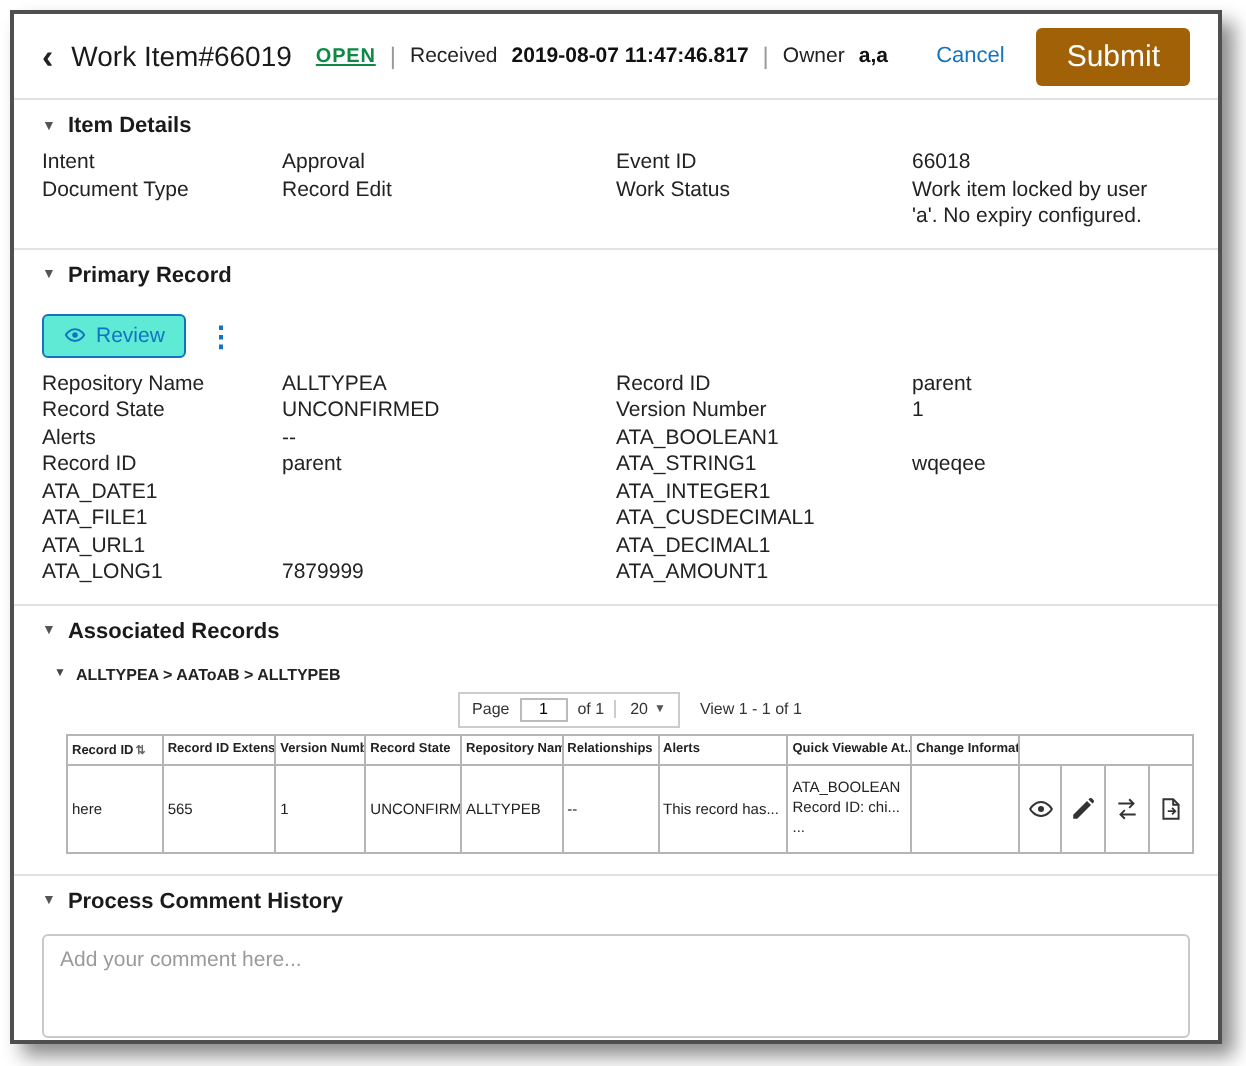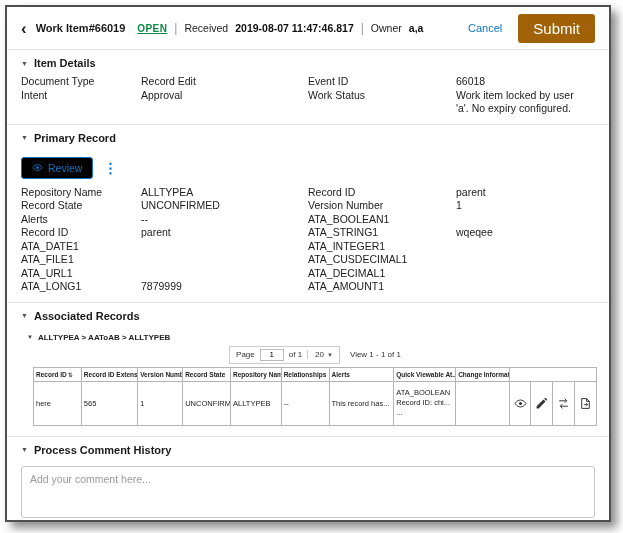--- a/index.html
+++ b/index.html
@@ -5,21 +5,21 @@
   * { box-sizing: border-box; margin: 0; padding: 0; }
   html, body { width: 623px; height: 533px; background: #fff; overflow: hidden;
                font-family: "Liberation Sans", sans-serif; }
   .window { position: absolute; left: 5px; top: 5px; width: 606px; height: 517px;
             background: #fff; border: 2px solid #4f4f4f;
             box-shadow: 6px 6px 9px rgba(0,0,0,.45); overflow: hidden; }
 
   
   .hdr { display: flex; align-items: center; gap: 7px; height: 42px; padding: 0 14px; }
   .back { font-size: 17px; color: #222; line-height: 1; cursor: pointer; font-weight: 700; margin-right: 2px; }
-  .title { font-size: 11px; font-weight: 700; color: #1a1a1a; white-space: nowrap; }
+  .title { font-size: 14px; font-weight: 400; color: #1a1a1a; white-space: nowrap; }
   .status { color: #0c8a44; font-size: 10px; font-weight: 700; letter-spacing: .4px; margin-left: 5px; text-decoration: underline; }
   .sep { color: #9a9a9a; font-size: 12px; }
   .mlabel { font-size: 10.5px; color: #222; }
   .mvalue { font-size: 10.5px; color: #111; font-weight: 700; }
   .hactions { margin-left: auto; display: flex; align-items: center; gap: 16px; }
   .cancel { color: #1273c0; font-size: 11px; cursor: pointer; text-decoration: none; }
   .submit { background: #a16207; color: #fff; font-size: 15px; border: none; border-radius: 3px;
             padding: 6px 15px; cursor: pointer; }
 
   
@@ -32,21 +32,21 @@
   .cols { display: flex; padding: 1px 14px 8px; }
   .col { flex: 1; min-width: 0; }
   .frow { display: flex; line-height: 13.5px; font-size: 10.5px; color: #222; }
   .flabel { width: 120px; flex: none; }
   .col.rightcol .flabel { width: 148px; }
   .fvalue { flex: 1; padding-right: 10px; min-width: 0; }
 
   
   .review-row { display: flex; align-items: center; gap: 10px; padding: 8px 14px 6px; }
   .review-btn { display: inline-flex; align-items: center; gap: 5px; border: 1px solid #1273c0;
-                color: #1273c0; background: #000000; border-radius: 3px; padding: 4px 10px;
+                color: #1273c0; background: #5eead4; border-radius: 3px; padding: 4px 10px;
                 font-size: 10.5px; cursor: pointer; }
   .kebab { color: #1273c0; font-size: 14px; font-weight: 700; cursor: pointer; line-height: 1; }
 
   
   .breadcrumb { display: flex; align-items: center; gap: 5px; padding: 6px 14px 3px 20px;
                 font-size: 8px; font-weight: 700; color: #222; }
   .crumb-tri { font-size: 6px; color: #444; cursor: pointer; }
   .ar-body { padding: 0 12px 10px 26px; }
   .pager { display: flex; justify-content: center; align-items: center; gap: 10px;
            font-size: 8px; color: #333; padding: 1px 0 3px; }
@@ -94,26 +94,26 @@
   </header>
 
   <section>
     <div class="shead">
       <span class="tri">▼</span>
       <span>Item Details</span>
     </div>
     <div class="cols">
       <div class="col">
         <div class="frow">
+          <span class="flabel">Intent</span>
+          <span class="fvalue">Approval</span>
+        </div>
+        <div class="frow">
           <span class="flabel">Document Type</span>
           <span class="fvalue">Record Edit</span>
-        </div>
-        <div class="frow">
-          <span class="flabel">Intent</span>
-          <span class="fvalue">Approval</span>
         </div>
       </div>
       <div class="col rightcol">
         <div class="frow">
           <span class="flabel">Event ID</span>
           <span class="fvalue">66018</span>
         </div>
         <div class="frow">
           <span class="flabel">Work Status</span>
           <span class="fvalue">Work item locked by user 'a'. No expiry configured.</span>

